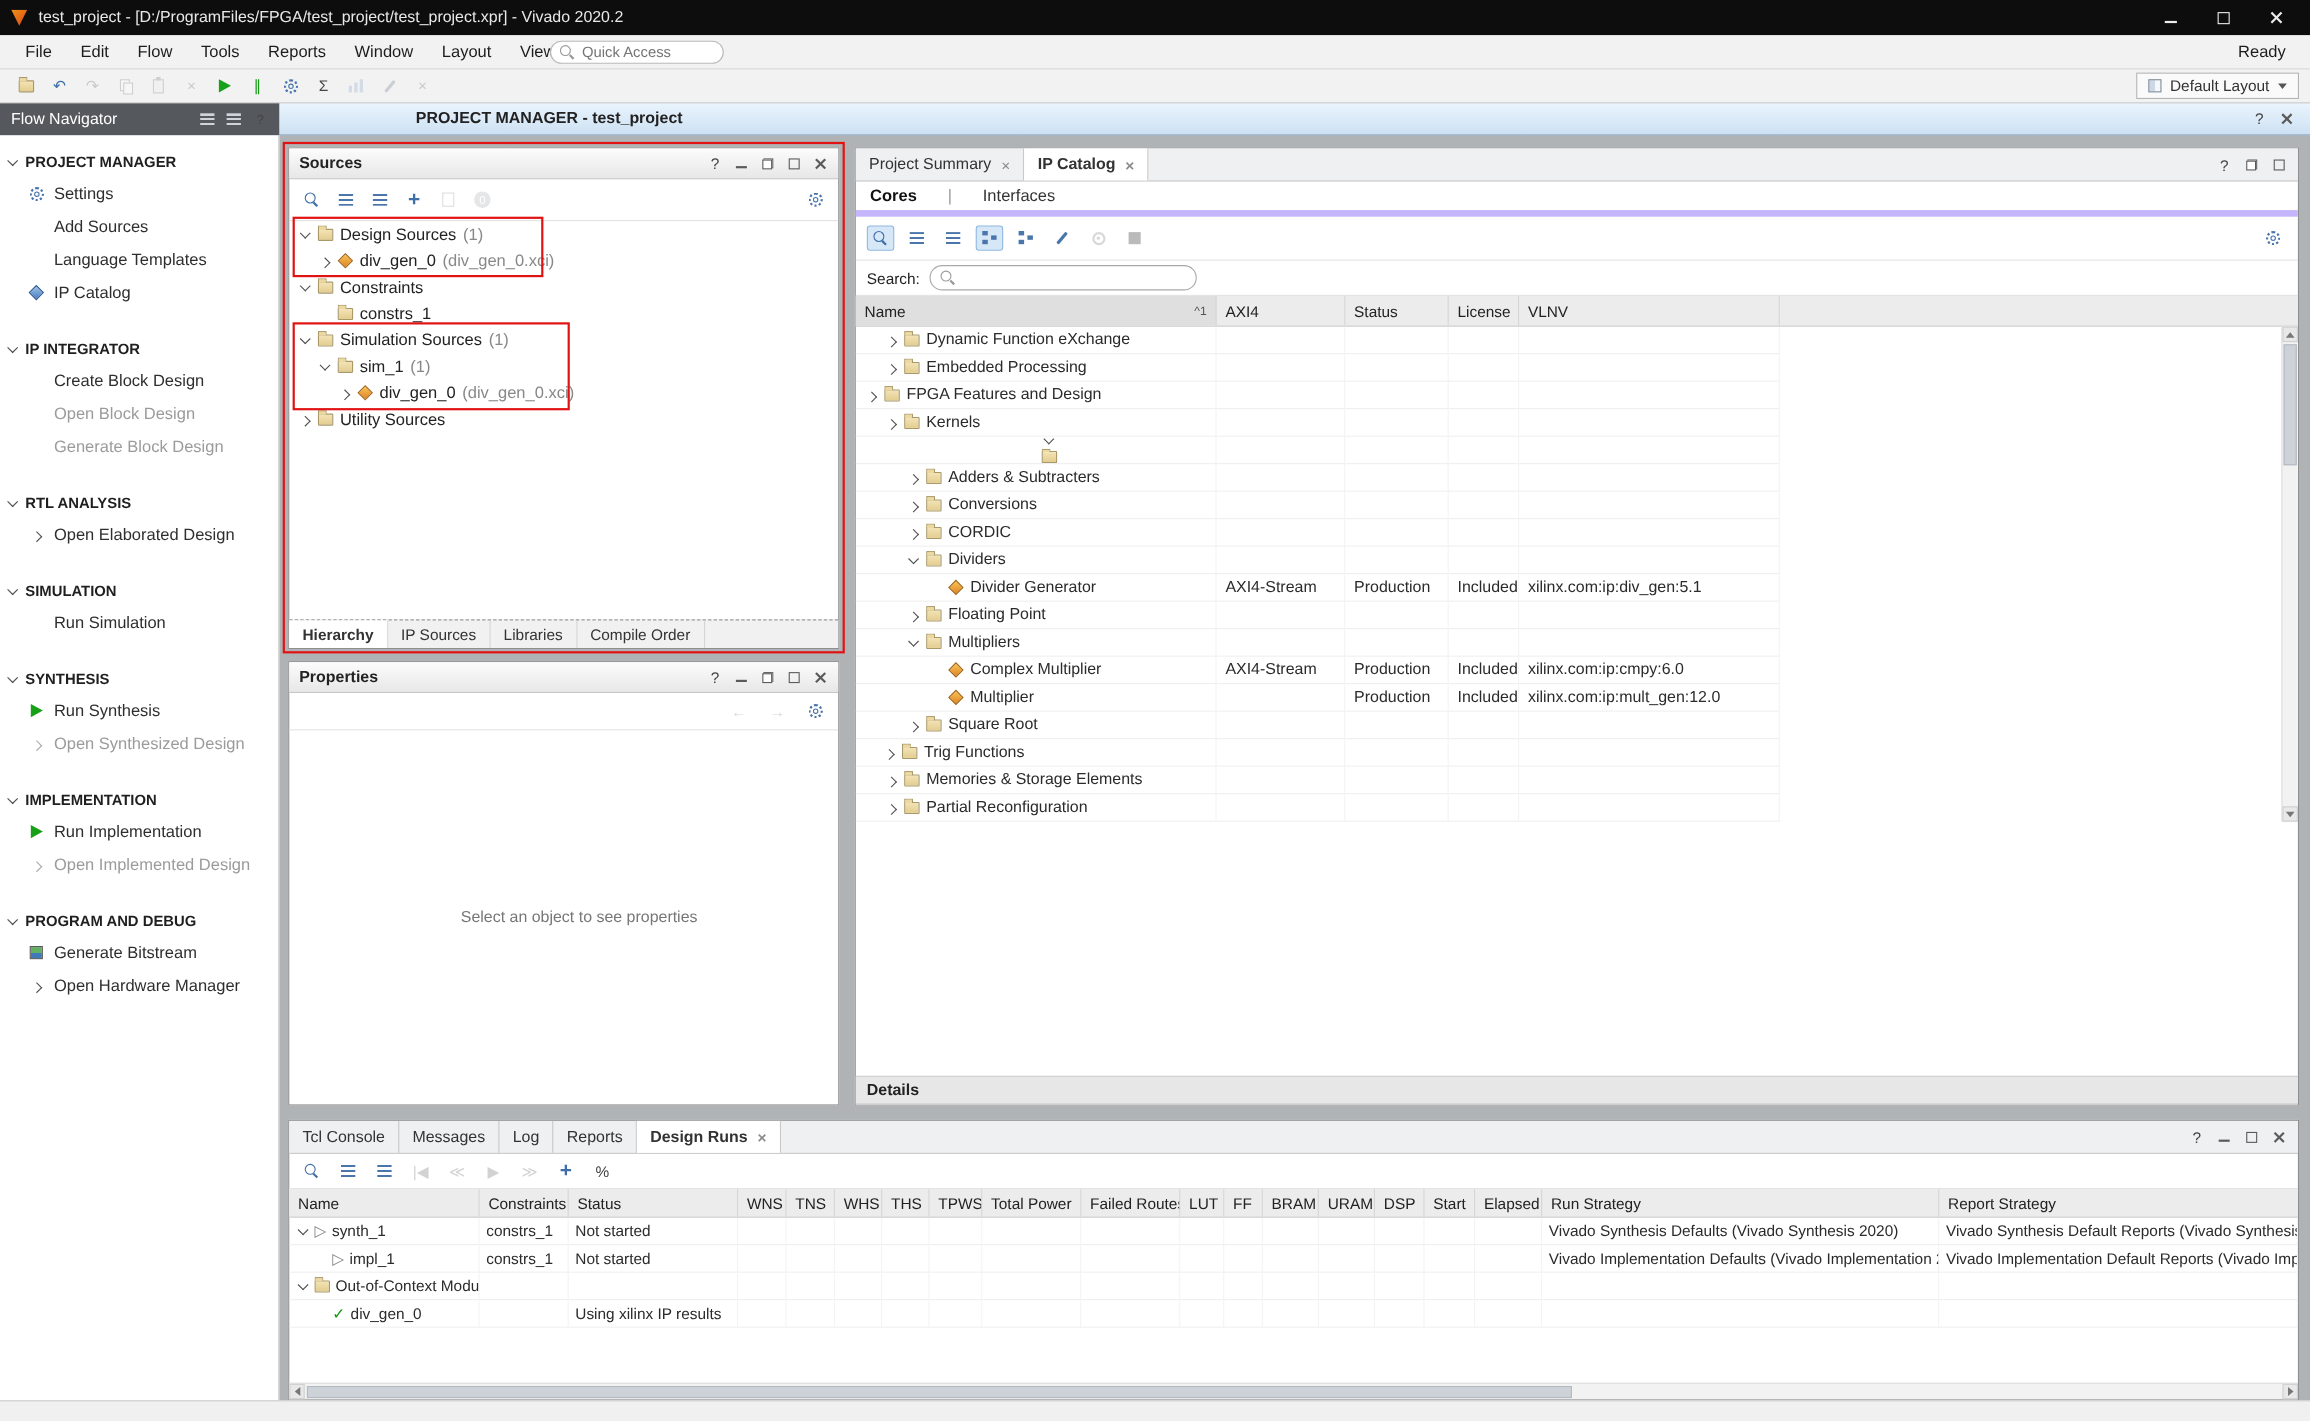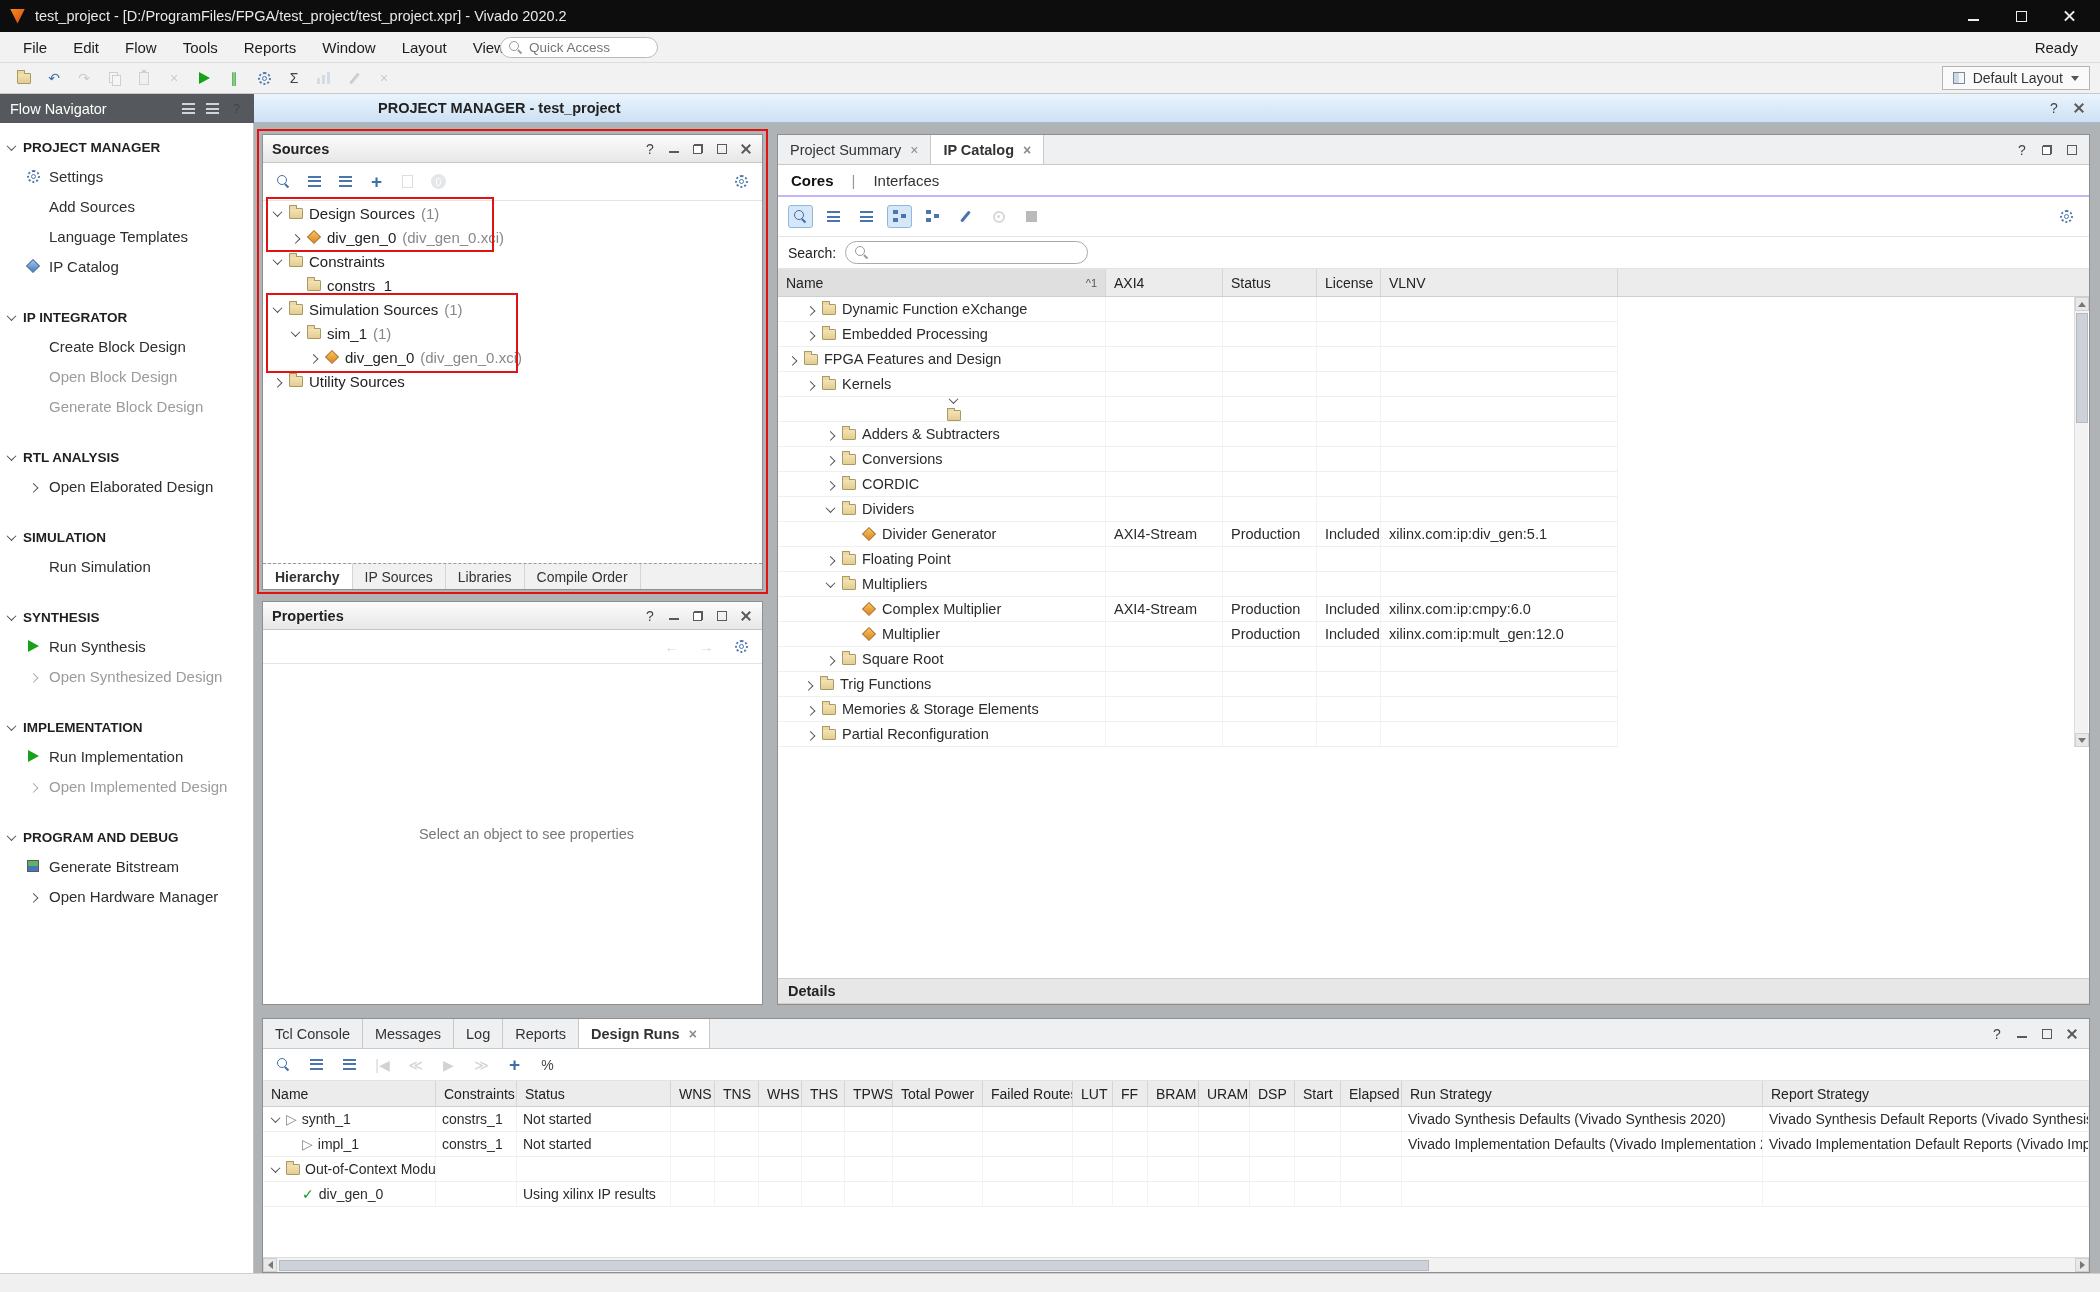--- a/index.html
+++ b/index.html
@@ -84,21 +84,21 @@
   .mini-tab{padding:0 12px;display:flex;align-items:center;font-size:14px;color:#333;border-right:1px solid #d5d5d5;}
   .mini-tab.active{background:#fff;font-weight:bold;}
   
   #properties-body{flex:1;display:flex;align-items:center;justify-content:center;color:#777;font-size:14.5px;margin-left:28px;}
   
   #ip-tabbar,#bottom-tabbar{flex:0 0 30px;background:#eef0f2;border-bottom:1px solid #c9c9c9;display:flex;align-items:stretch;}
   .tab{display:flex;align-items:center;gap:9px;padding:0 12px;border-right:1px solid #c9c9c9;color:#333;font-size:14.5px;}
   .tab.active{background:#fff;font-weight:bold;}
   .tab .g{font-size:14px;}
   .tab-controls{margin-left:auto;display:flex;align-items:center;gap:11px;padding-right:10px;}
-  #ip-subtabs{flex:0 0 32px;border-bottom:2px solid #c4b5fd;display:flex;align-items:center;padding:0 13px;gap:18px;}
+  #ip-subtabs{flex:0 0 32px;border-bottom:6px solid #c4b5fd;display:flex;align-items:center;padding:0 13px;gap:28px;}
   .subtab{color:#333;}
   .subtab.active{font-weight:bold;color:#111;}
   .subtab-sep{color:#999;}
   #ip-toolbar{flex:0 0 40px;border-bottom:1px solid #e3e3e3;display:flex;align-items:center;gap:8px;padding:0 10px;}
   #ip-searchrow{flex:0 0 32px;display:flex;align-items:center;gap:9px;padding:0 10px;border-bottom:1px solid #e3e3e3;}
   #ip-search-label{font-size:14px;color:#222;}
   .searchbox{width:243px;height:23px;border:1px solid #a9a9a9;border-radius:12px;background:#fff;display:flex;align-items:center;gap:6px;padding:0 9px;}
   .searchbox input{border:none;outline:none;flex:1;font-size:13.5px;background:transparent;color:#444;font-family:inherit;}
   #ip-colheader{flex:0 0 28px;background:#ececec;border-bottom:1px solid #cfcfcf;display:grid;grid-template-columns:var(--ip-cols);align-items:stretch;font-size:14px;color:#222;}
   .hcell{display:flex;align-items:center;padding:0 8px;border-right:1px solid #d6d6d6;overflow:hidden;white-space:nowrap;}

